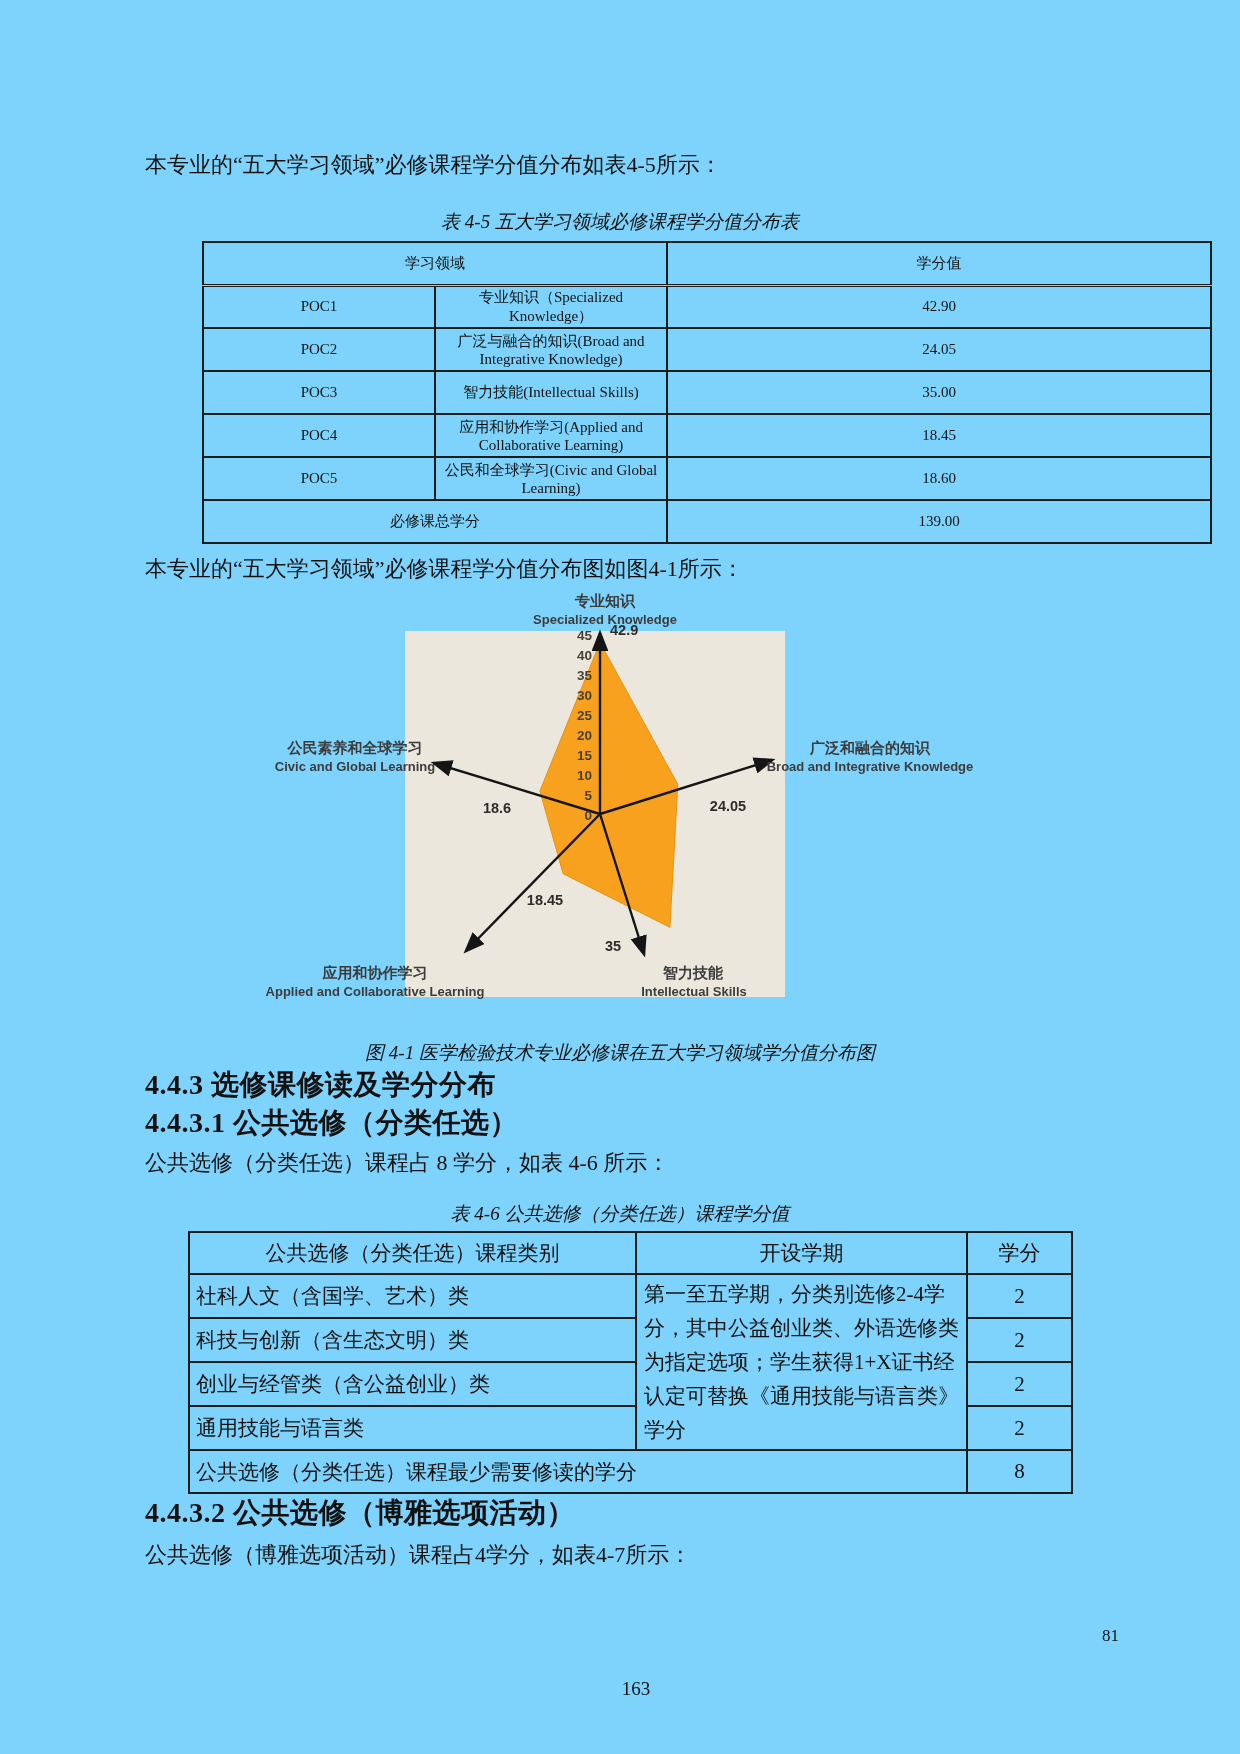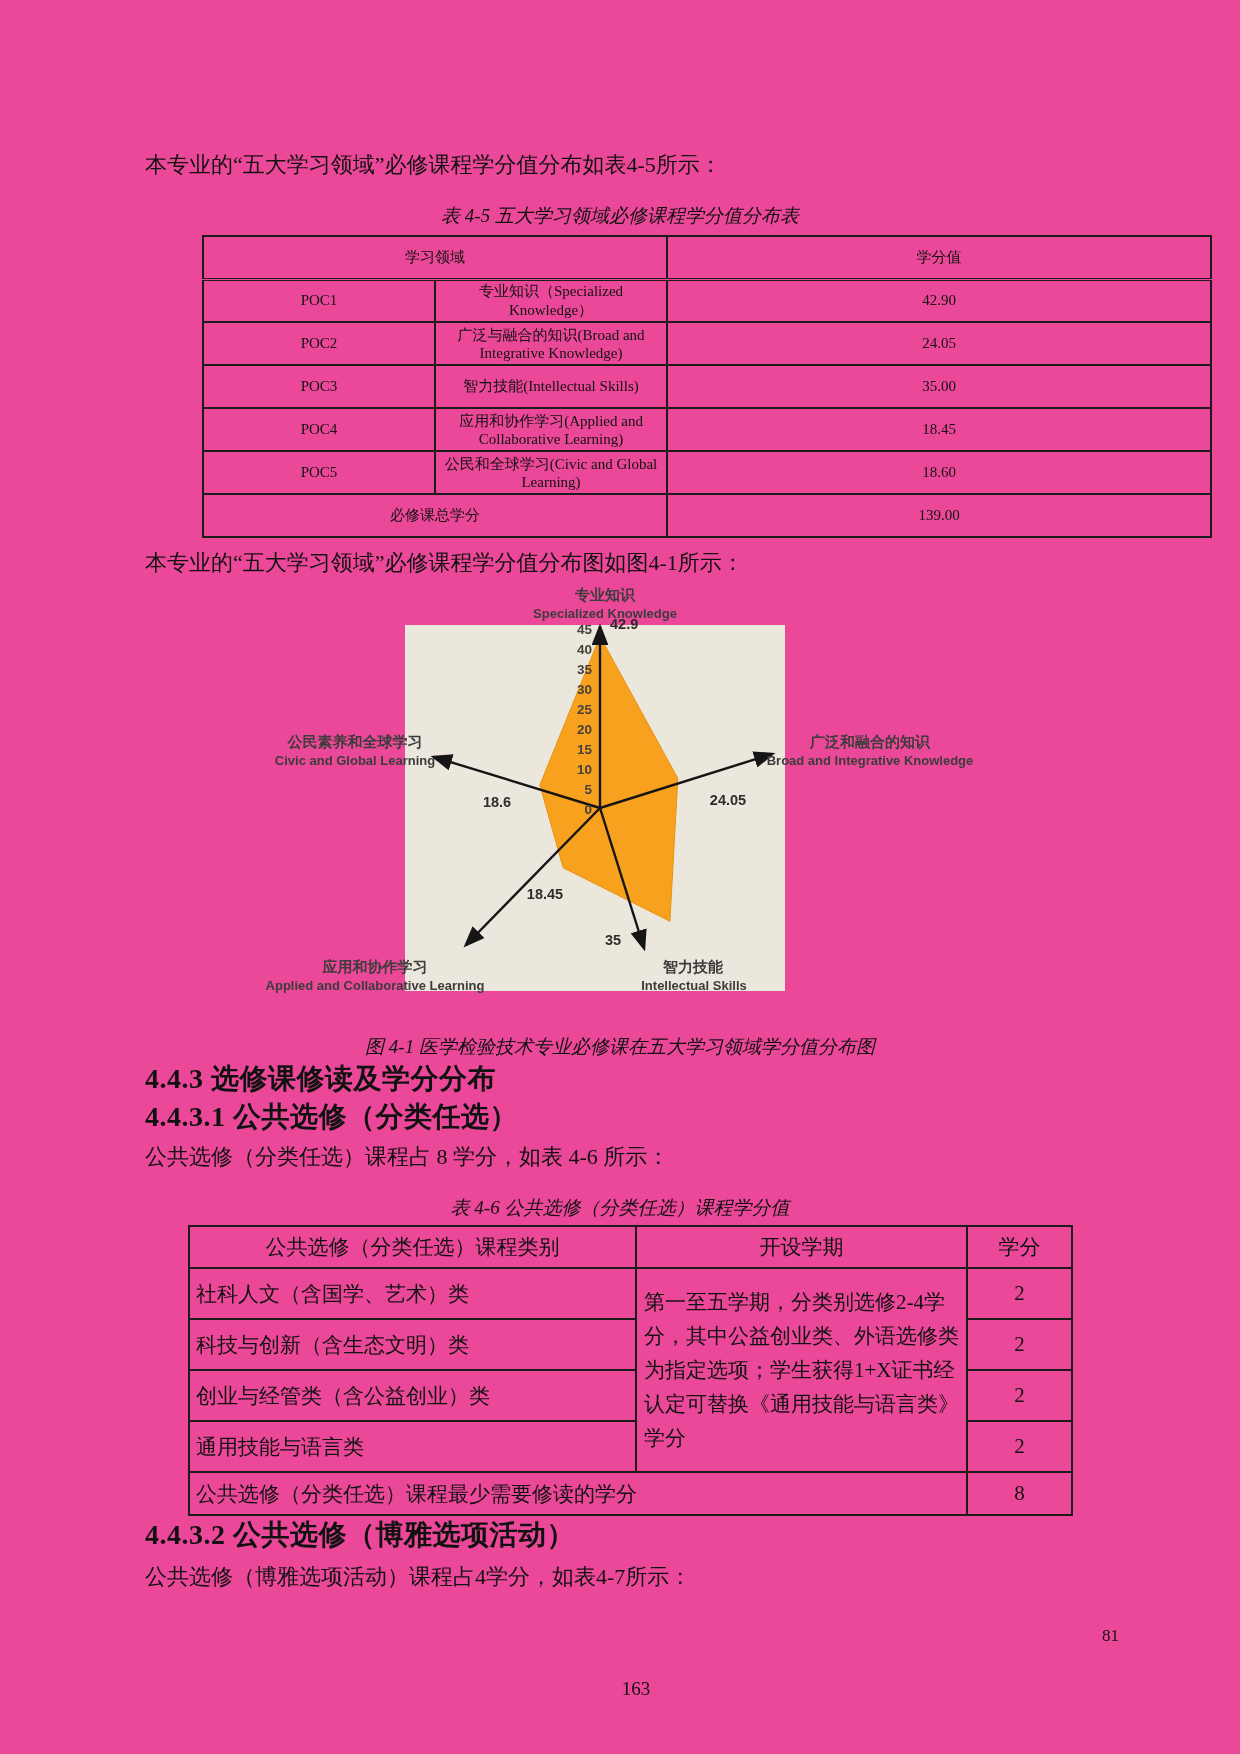--- a/index.html
+++ b/index.html
@@ -1,19 +1,19 @@
 <!DOCTYPE html>
 <html><head>
 <meta charset="utf-8">
 <style>
   html,body { margin:0; padding:0; }
   body { background:#888; }
   .page {
     position:relative; width:1240px; height:1754px; margin:0 auto;
-    background:#ec4899; overflow:hidden;
+    background:#7dd3fc; overflow:hidden;
     font-family:"Liberation Serif","DejaVu Serif",serif; color:#111;
   }
   .content { position:absolute; left:145px; top:150px; width:950px; }
   .para { font-size:22px; line-height:1.32; margin:0; }
   .caption { text-align:center; font-size:19px; margin:0; font-style:italic; }
   h3.sec, h4.sec { font-size:28px; margin:0; font-weight:bold; letter-spacing:0.5px; }
 
   
   table.t45 { border-collapse:collapse; margin:6px 0 0 57px; width:1010px; table-layout:fixed; font-size:15px; }
   table.t45 tr { height:43px; }
@@ -25,36 +25,36 @@
 
   
   table.t46 { border-collapse:collapse; margin:4px 0 0 43px; width:857px; table-layout:fixed; font-size:21px; }
   table.t46 td { border:2px solid #1c1c1c; padding:0 6px; }
   table.t46 .c-cat { width:433px; text-align:left; }
   table.t46 .c-sem { width:317px; text-align:left; }
   table.t46 .c-cr  { width:91px; text-align:center; }
   table.t46 tr.hrow { height:42px;margin-left:48px; }
   table.t46 tr.brow { height:43px; }
   table.t46 td.hcell { text-align:center; }
-  table.t46 td.sem-note { vertical-align:middle; line-height:34px; padding:16px 7px; }
+  table.t46 td.sem-note { vertical-align:middle; line-height:34px; padding:2px 7px; }
   table.t46 td.foot-label { text-align:left; }
 
   
   .chartwrap { position:relative; height:447px; margin-top:8px; }
   .chartwrap svg { position:absolute; left:-145px; top:0; }
   .clabel-cn { font:600 15px "Liberation Sans","DejaVu Sans",sans-serif; fill:#3c3c3c; }
   .clabel-en { font:700 13px "Liberation Sans","DejaVu Sans",sans-serif; fill:#3c3c3c; }
   .tick     { font:700 13.5px "Liberation Sans","DejaVu Sans",sans-serif; fill:#46423a; }
   .vlabel   { font:600 14.5px "Liberation Sans","DejaVu Sans",sans-serif; fill:#2f2d29; }
 
   .pn-side   { position:absolute; left:1102px; top:1626px; font-size:17px; }
   .pn-bottom { position:absolute; left:0; width:1240px; top:1678px; text-align:center; font-size:19px;padding-left:16px; }
 
   .mt8{margin-top:8px;} .mt10{margin-top:10px;} .mt14{margin-top:14px;}
-  .mt16{margin-top:24px;} .mt24{margin-top:24px;} .mt6{margin-top:6px;} .mt2{margin-top:2px;}
+  .mt16{margin-top:30px;} .mt24{margin-top:24px;} .mt6{margin-top:6px;} .mt2{margin-top:2px;}
 </style>
 </head>
 <body>
 
 <div class="page">
   <div class="content">
 
     <p class="para">本专业的“五大学习领域”必修课程学分值分布如表4-5所示：</p>
 
     <div class="caption mt16">表 4-5 五大学习领域必修课程学分值分布表</div>

